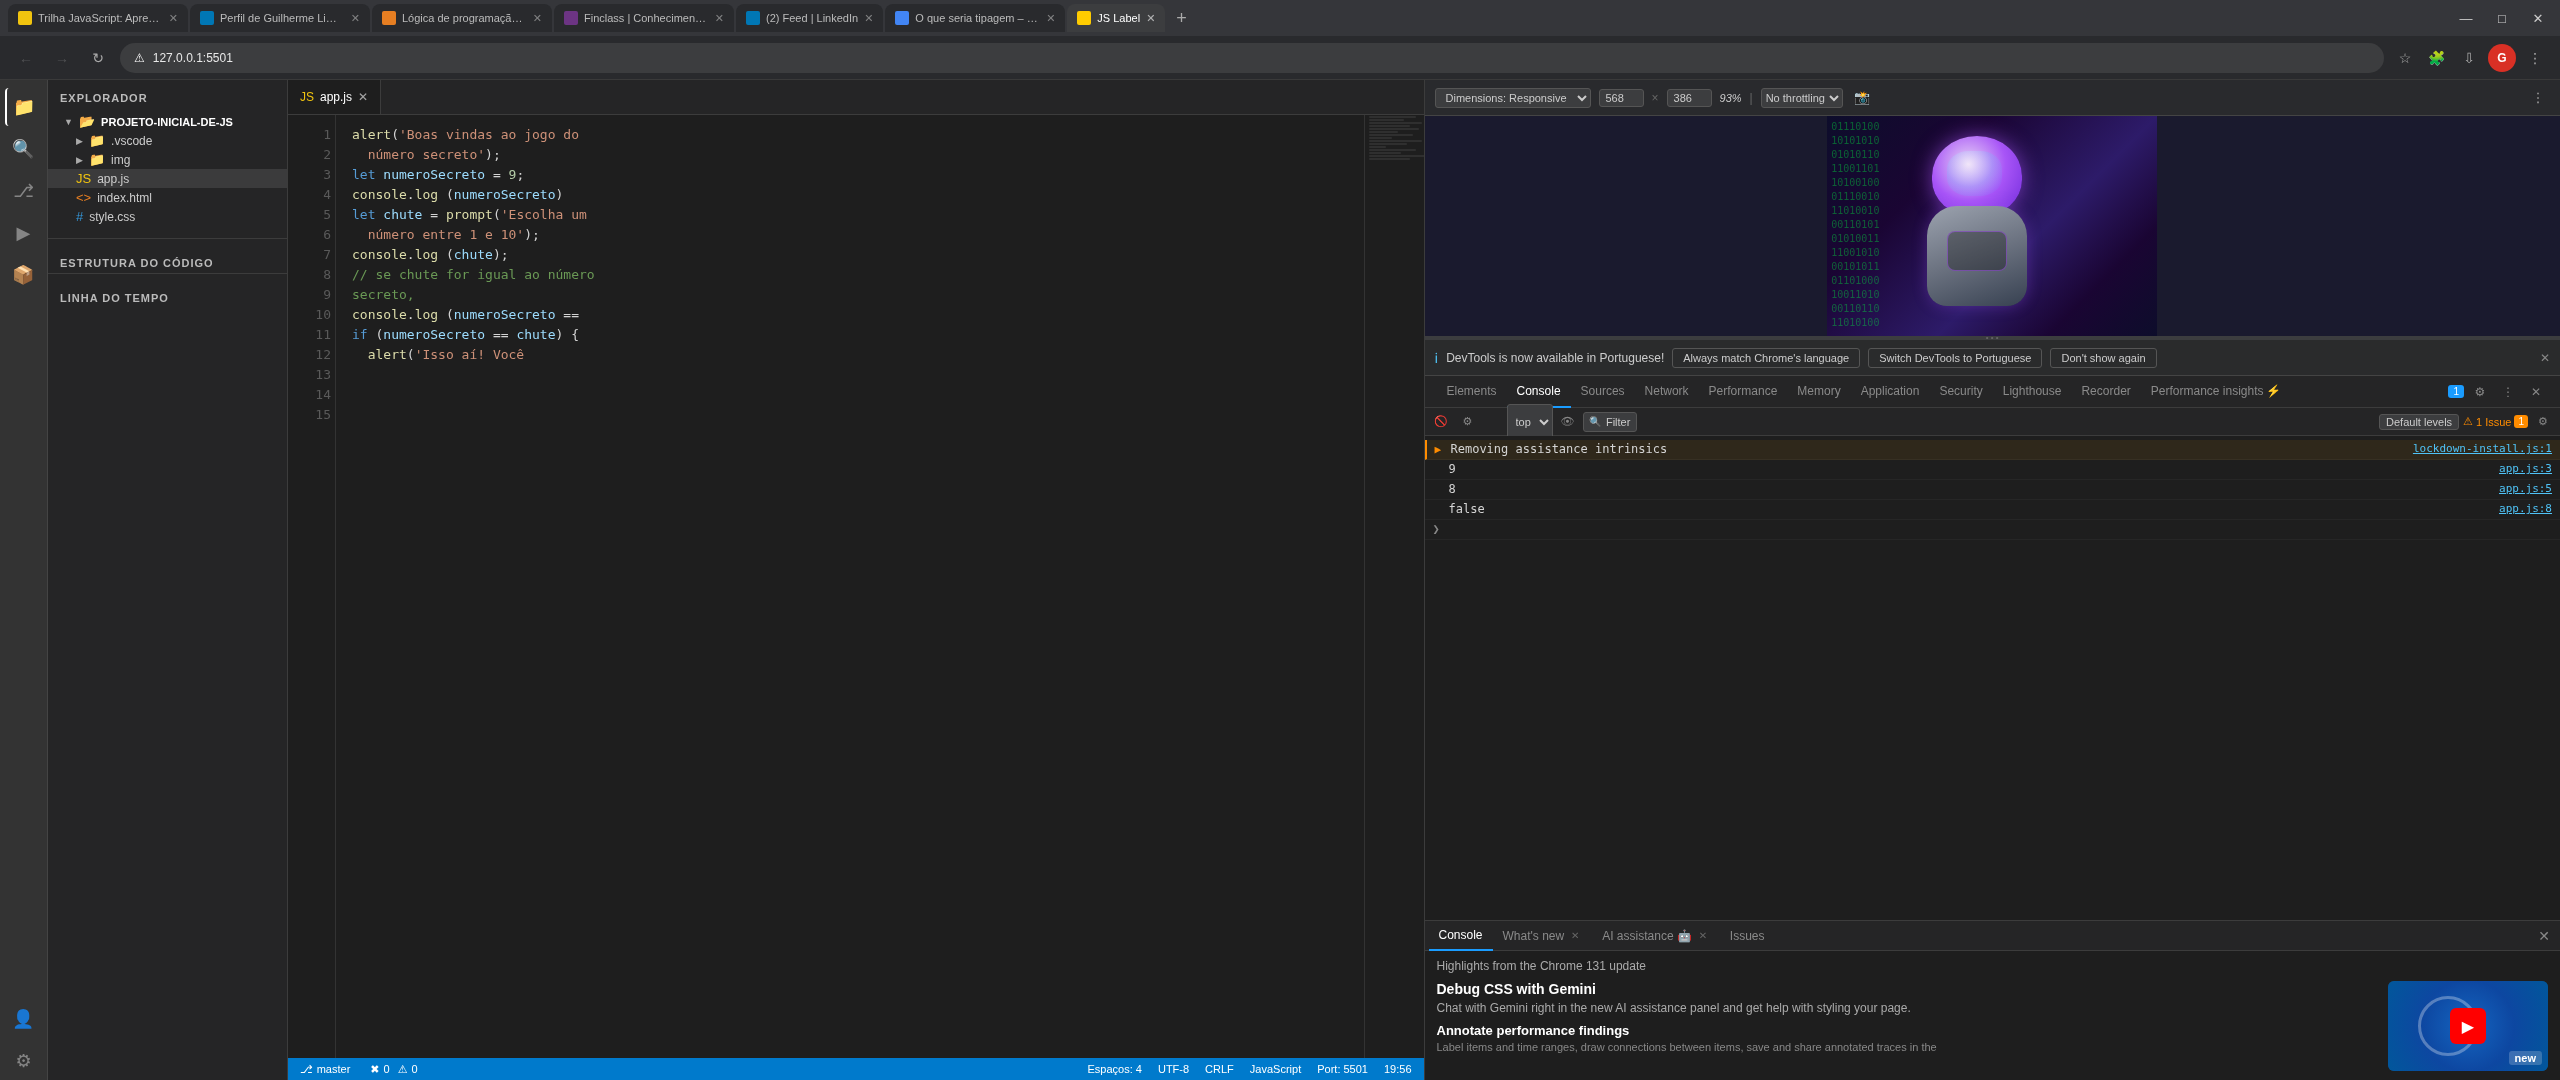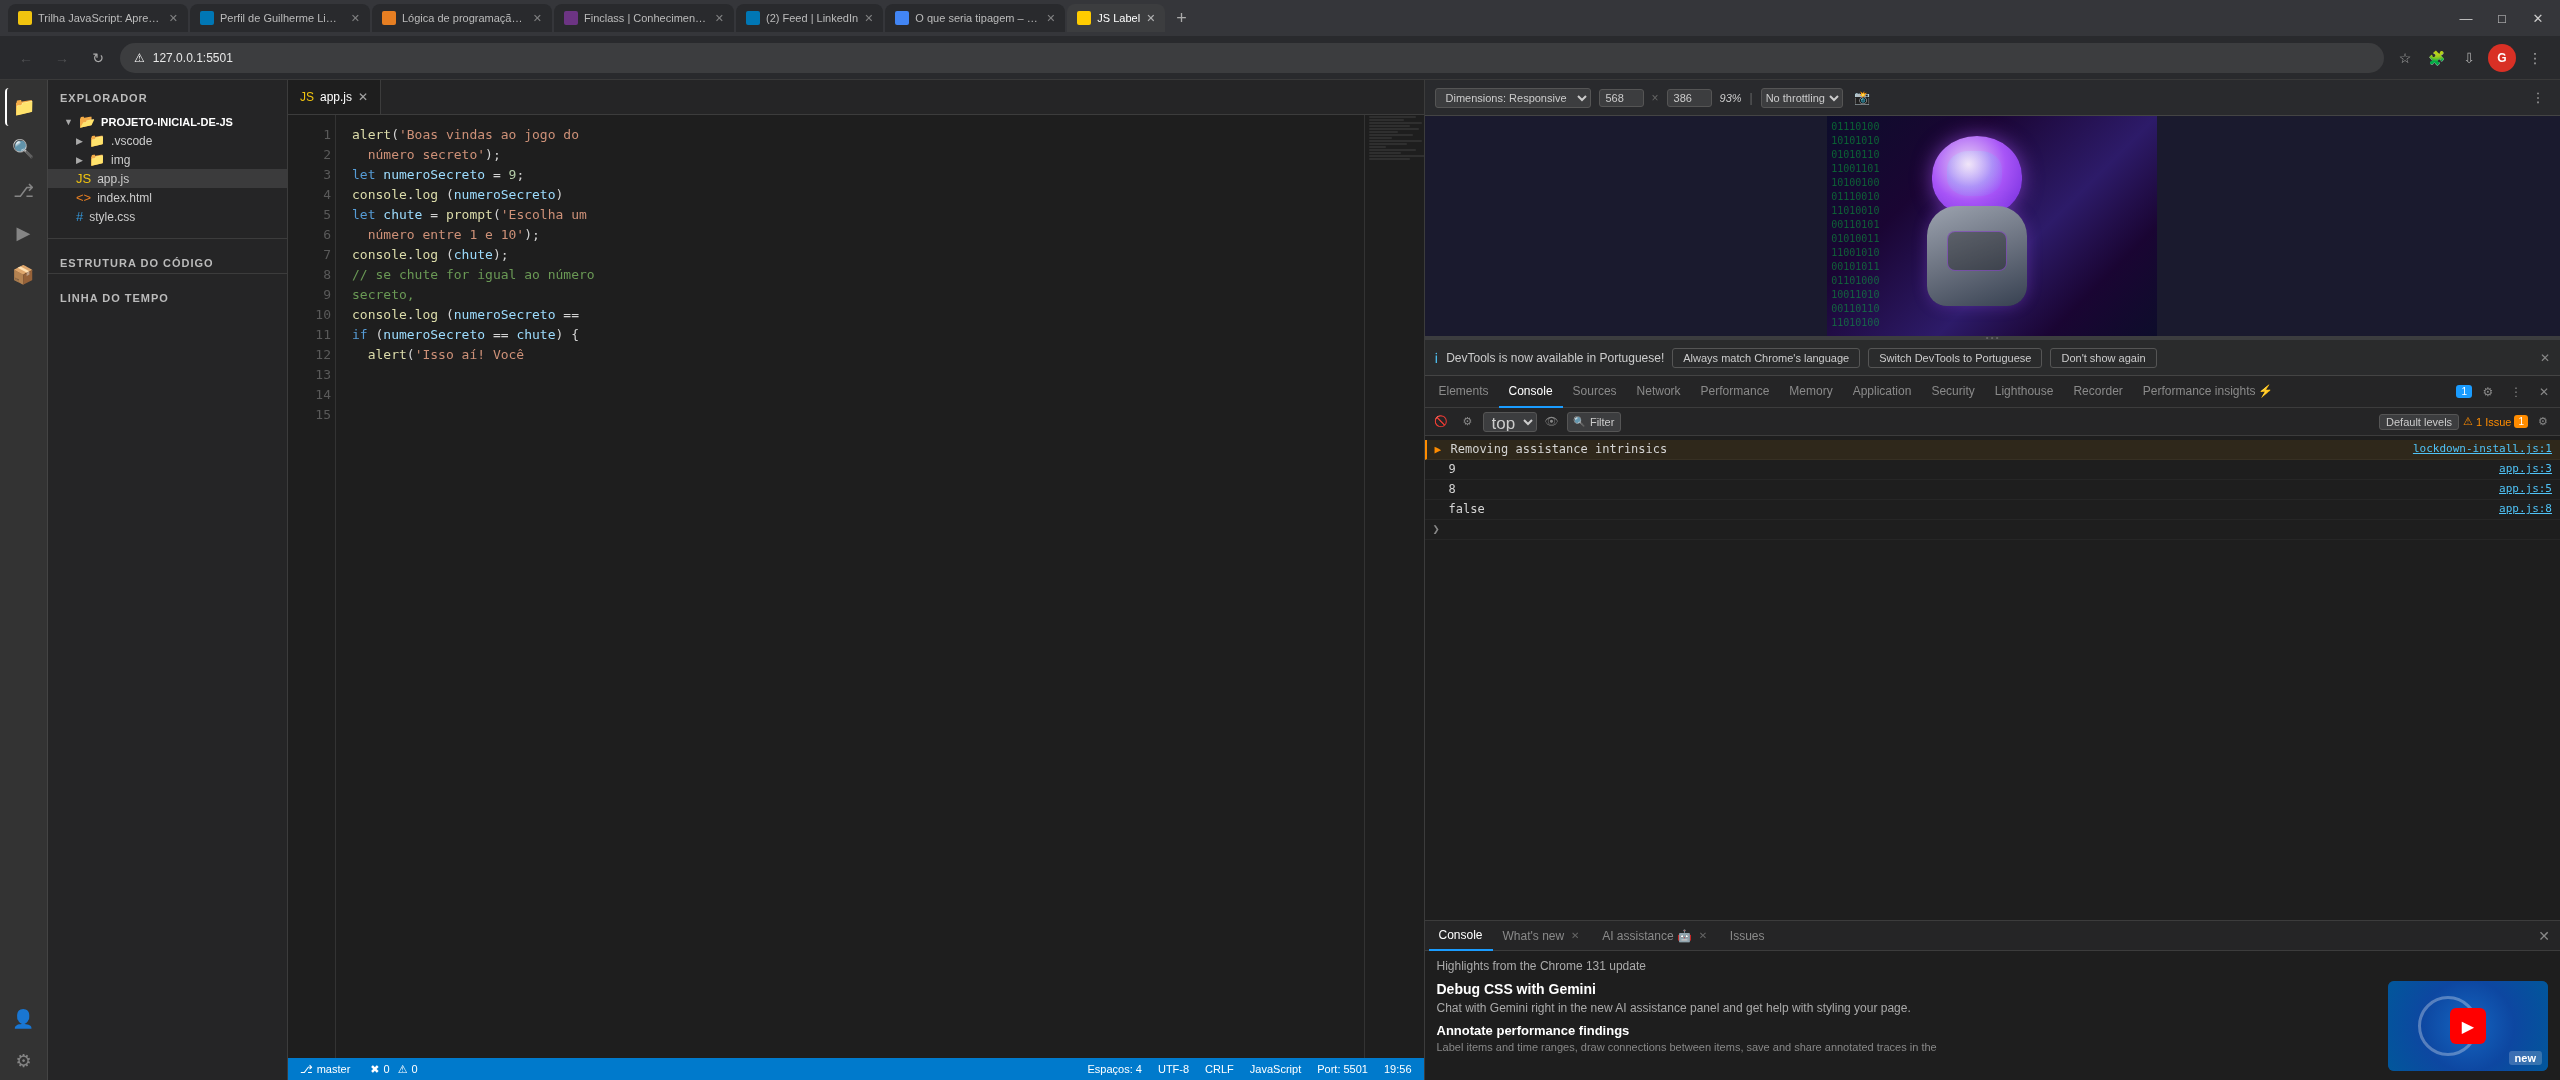--- a/index.html
+++ b/index.html
@@ -488,21 +488,21 @@
     }
     .notif-close { margin-left: auto; color: #888; cursor: pointer; }
     .notif-info-icon { color: #4fc3f7; font-size: 14px; }
 
     
     #devtools-tabs {
       height: 32px;
       background: #252526;
       display: flex;
       align-items: center;
-      padding: 0 4px;
+      padding: 0 12px;
       gap: 0;
       border-bottom: 1px solid #3c3c3c;
     }
     .dt-tab {
       padding: 0 10px;
       height: 32px;
       display: flex;
       align-items: center;
       color: #8a8a8a;
       font-size: 12px;
@@ -541,27 +541,28 @@
       padding: 0 6px;
       gap: 4px;
       border-bottom: 1px solid #3c3c3c;
     }
     .console-icon-btn {
       width: 22px; height: 22px;
       display: flex; align-items: center; justify-content: center;
       color: #888; cursor: pointer; border-radius: 3px; font-size: 11px;
     }
     .console-select {
-      height: 20px;
+      height: 36px;
       background: #3c3d3f;
       border: 1px solid #555;
       border-radius: 3px;
       color: #ccc;
-      font-size: 17px;
+      font-size: 11px;
       padding: 0 4px;
+      margin-left: 24px;
     }
     .console-filter {
       display: flex;
       align-items: center;
       gap: 4px;
       border: 1px solid #555;
       border-radius: 3px;
       padding: 0 6px;
       height: 20px;
       background: #3c3d3f;

